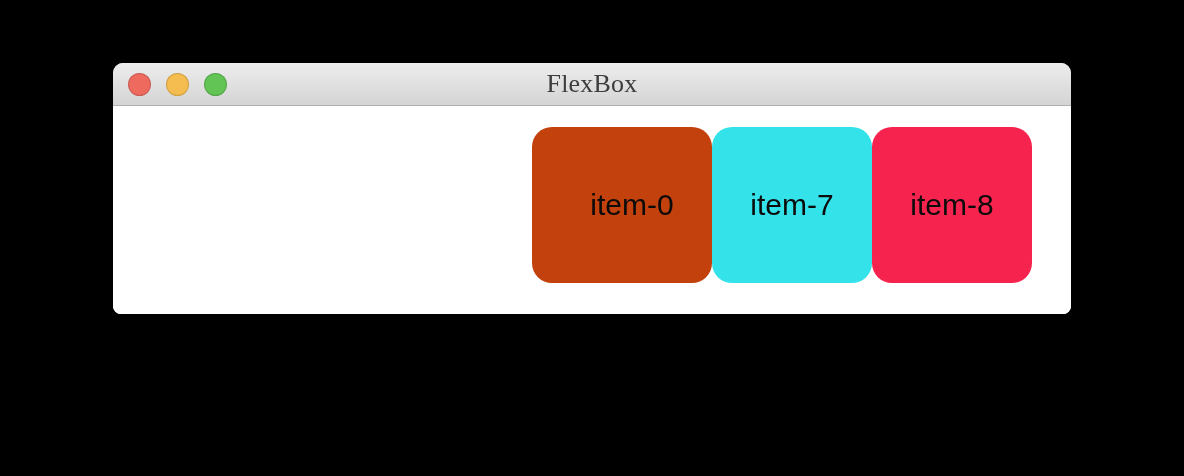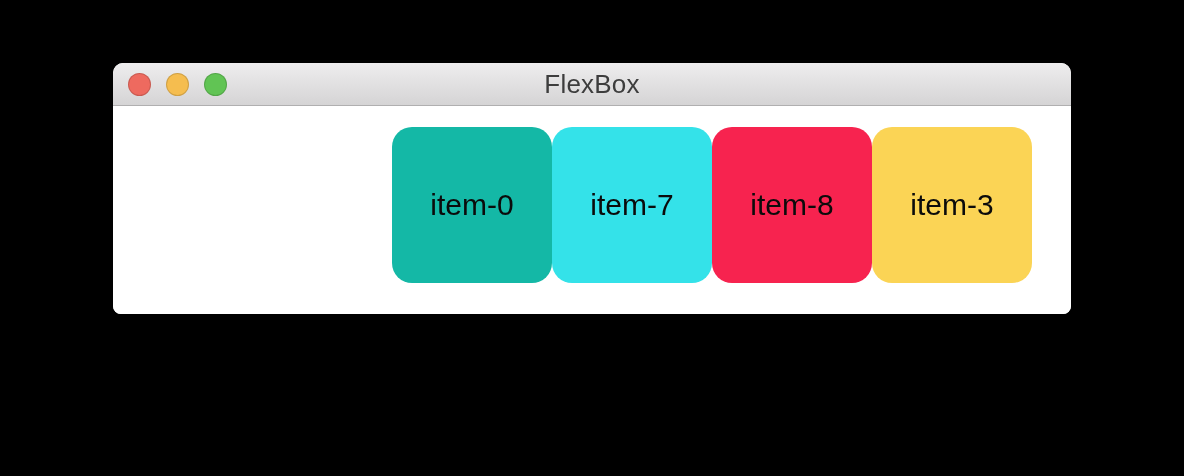--- a/index.html
+++ b/index.html
@@ -51,20 +51,21 @@
     height: 23px;
     border-radius: 50%;
     box-sizing: border-box;
     border: 1px solid rgba(0,0,0,0.15);
     display: inline-block;
   }
   .title {
     font-size: 26px;
     color: #3d3d3d;
     letter-spacing: 0.2px;
+    font-family: Liberation Serif, serif;
   }
   .content {
     height: 208px;
     box-sizing: border-box;
     background: #ffffff;
     display: flex;
     flex-direction: row;
     justify-content: flex-end;
     align-items: flex-start;
     padding: 21px 39px 0 0;
@@ -92,28 +93,25 @@
     <div class="titlebar">
       <div class="traffic-lights">
         <span class="tl" style="background: rgb(238, 106, 95);"></span>
         <span class="tl" style="background: rgb(245, 189, 79);"></span>
         <span class="tl" style="background: rgb(97, 196, 84);"></span>
       </div>
       <div class="title">FlexBox</div>
     </div>
 
     <div class="content">
-      <div class="flex-item" style="background: #14b8a6;">
+      <div class="flex-item" style="background: #c2410c; padding-left: 20px;">
         <span>item-0</span>
       </div>
       <div class="flex-item" style="background: rgb(52, 226, 233);">
         <span>item-7</span>
       </div>
       <div class="flex-item" style="background: rgb(247, 35, 79);">
         <span>item-8</span>
       </div>
-      <div class="flex-item" style="background: rgb(251, 212, 85);">
-        <span>item-3</span>
-      </div>
     </div>
 
   </div>
 </div>
 
 </body></html>

